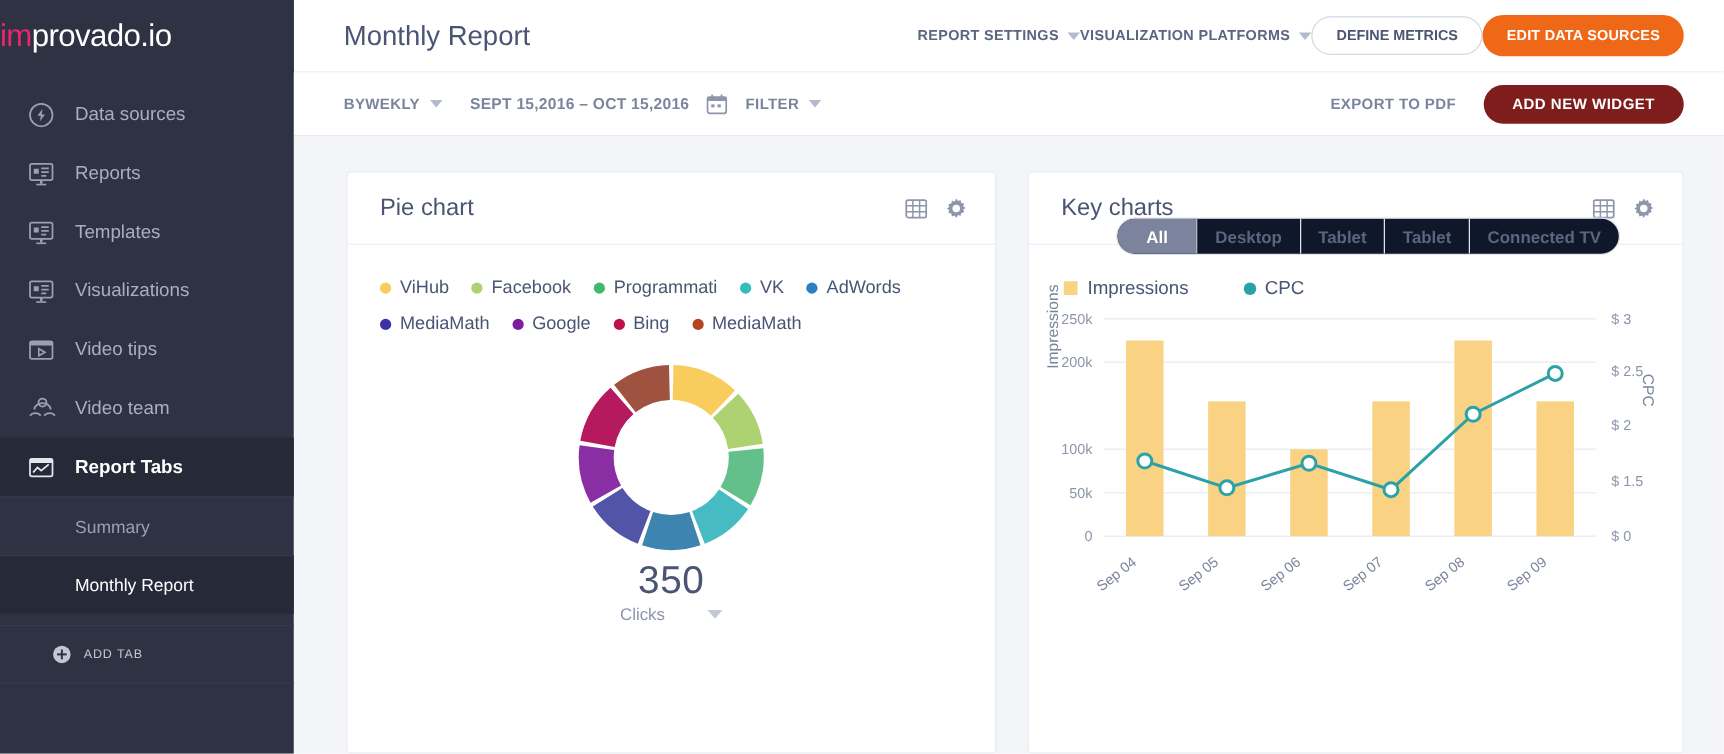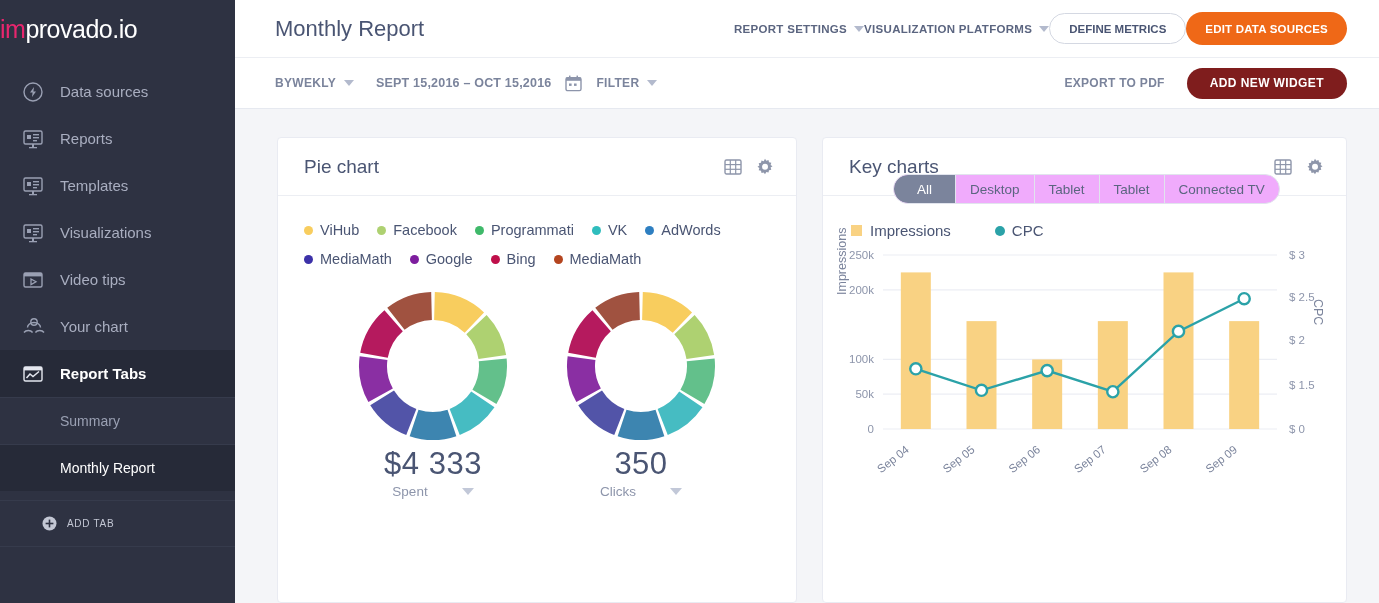--- a/index.html
+++ b/index.html
@@ -114,22 +114,22 @@
   .donuts { display: flex; justify-content: center; gap: 56px; margin-top: 10px; }
   .donut-col { display: flex; flex-direction: column; align-items: center; }
   .donut-value { font-size: 31px; color: #4a5573; font-weight: 300; margin-top: 4px; letter-spacing: 0.5px; }
   .donut-caption { display: flex; align-items: center; gap: 34px; margin-top: 2px; }
   .donut-caption span { font-size: 13.5px; color: #8d95ab; }
   .cap-caret { width: 0; height: 0; border-left: 6px solid transparent;
                border-right: 6px solid transparent; border-top: 7px solid #c2c8d8; }
 
   
   .tabs-wrap { position: absolute; left: 70px; top: 36px; display: flex;
-               border: 1px solid #e1e4ed; border-radius: 17px; background: #f0abfc;
-               overflow: hidden; height: 30px; }
+               border: 1px solid #e1e4ed; border-radius: 17px; background: #0f172a;
+               overflow: hidden; height: 30px; font-weight: bold; }
   .tab { display: flex; align-items: center; padding: 0 14px; font-size: 13.5px;
          color: #5b6580; border-right: 1px solid #e1e4ed; cursor: pointer; }
   .tab:last-child { border-right: none; }
   .tab.active { background: #7b849c; color: #ffffff; border-radius: 17px 0 0 17px; padding: 0 23px; }
 
   .key-legend { display: flex; align-items: center; gap: 26px; padding: 26px 0 0 28px; }
   .sq { width: 11px; height: 11px; margin-right: 8px; flex: 0 0 11px; }
   .key-legend .legend-label { font-size: 15px; }
 
   .chart-area { position: relative; width: 500px; height: 250px; margin-left: 8px; }
@@ -214,21 +214,21 @@
       </div>
       <div class="nav-item">
         <span class="ico">
           <svg width="24" height="20" viewBox="0 0 24 20">
               <circle cx="12" cy="5" r="3.2" fill="none" stroke="#9aa0b3" stroke-width="1.4"></circle>
               <path d="M5.5 10.5 a6.5 5 0 0 1 13 0" fill="none" stroke="#9aa0b3" stroke-width="1.4"></path>
               <path d="M2 15.5 a5 4.2 0 0 1 8.6 0" fill="none" stroke="#9aa0b3" stroke-width="1.4"></path>
               <path d="M13.4 15.5 a5 4.2 0 0 1 8.6 0" fill="none" stroke="#9aa0b3" stroke-width="1.4"></path>
             </svg>
         </span>
-        <span>Your chart</span>
+        <span>Video team</span>
       </div>
       <div class="nav-item active">
         <span class="ico">
           <svg width="22" height="20" viewBox="0 0 22 20">
               <rect x="2" y="3" width="18" height="14" rx="1.5" fill="none" stroke="#e4e7ef" stroke-width="1.4"></rect>
               <rect x="2" y="3" width="18" height="3.4" fill="#e4e7ef"></rect>
               <polyline points="4.5,14 8,10 11,12.5 17,7.5" fill="none" stroke="#e4e7ef" stroke-width="1.5"></polyline>
             </svg>
         </span>
         <span>Report Tabs</span>
@@ -362,65 +362,20 @@
                 <span class="legend-label">Bing</span>
               </div>
             <div class="legend-item">
                 <span class="dot" style="background:#b4451f"></span>
                 <span class="legend-label">MediaMath</span>
               </div>
           </div>
         </div>
 
         <div class="donuts">
-          <div class="donut-col">
-            <svg width="152" height="152" viewBox="0 0 152 152" id="donut1">
-                <path d="M 77.80798118329636 2.022089756192443
-       A 74 74 0 0 1 127.03184623643956 22.411282253627405
-       L 107.72249901184081 42.688094373876496
-       A 46 46 0 0 0 77.12388019502205 30.01373147006558 Z" fill="#f8cd5e"></path>
-                <path d="M 129.5887177463726 24.968153763560437
-       A 74 74 0 0 1 149.16797219747843 64.93438458516549
-       L 121.48279352816226 69.12137420158936
-       A 46 46 0 0 0 109.3119056261235 44.27750098815919 Z" fill="#aed171"></path>
-                <path d="M 149.62117245333033 68.52183400846197
-       A 74 74 0 0 1 139.4303802519563 114.11281754334401
-       L 115.42969583229717 99.6917514458625
-       A 46 46 0 0 0 121.76451260612426 71.35141032958447 Z" fill="#63c08b"></path>
-                <path d="M 137.4928507263003 117.16587554702255
-       A 74 74 0 0 1 102.76021818607485 144.99196128994788
-       L 92.63473022377626 118.88689485591355
-       A 46 46 0 0 0 114.2252855866191 101.58959831301402 Z" fill="#46bcc2"></path>
-                <path d="M 99.3580287340856 146.21682486169274
-       A 74 74 0 0 1 52.64197126591445 146.21682486169277
-       L 61.48014430043331 119.64829653564685
-       A 46 46 0 0 0 90.51985569956672 119.64829653564684 Z" fill="#3d85b0"></path>
-                <path d="M 49.239781813925184 144.9919612899479
-       A 74 74 0 0 1 13.244440884424499 115.21402555325719
-       L 36.98978757680442 100.37628615472744
-       A 46 46 0 0 0 59.36526977622376 118.88689485591357 Z" fill="#5254a8"></path>
-                <path d="M 11.403766282034098 112.10161477626625
-       A 74 74 0 0 1 2.6500500213859084 66.213027120973
-       L 30.404085148429076 69.9162060481724
-       A 46 46 0 0 0 35.84558444558876 98.44154432038172 Z" fill="#8a2fa3"></path>
-                <path d="M 3.2157111598094446 62.641583251458584
-       A 74 74 0 0 1 27.451631854702434 20.151491063514896
-       L 45.821284666436654 41.283359309752505
-       A 46 46 0 0 0 30.755712342584246 67.69611931847426 Z" fill="#b51a5e"></path>
-                <path d="M 30.23777874354097 17.84658990502028
-       A 74 74 0 0 1 74.19201881670364 2.022089756192443
-       L 74.87611980497793 30.01373147006558
-       A 46 46 0 0 0 47.553213813552496 39.850582913931525 Z" fill="#a05240"></path>
-              </svg>
-            <div class="donut-value">$4 333</div>
-            <div class="donut-caption">
-              <span>Spent</span>
-              <span class="cap-caret"></span>
-            </div>
-          </div>
           <div class="donut-col">
             <svg width="152" height="152" viewBox="0 0 152 152" id="donut2">
                 <path d="M 77.80798118329636 2.022089756192443
        A 74 74 0 0 1 127.03184623643956 22.411282253627405
        L 107.72249901184081 42.688094373876496
        A 46 46 0 0 0 77.12388019502205 30.01373147006558 Z" fill="#f8cd5e"></path>
                 <path d="M 129.5887177463726 24.968153763560437
        A 74 74 0 0 1 149.16797219747843 64.93438458516549
        L 121.48279352816226 69.12137420158936
        A 46 46 0 0 0 109.3119056261235 44.27750098815919 Z" fill="#aed171"></path>

